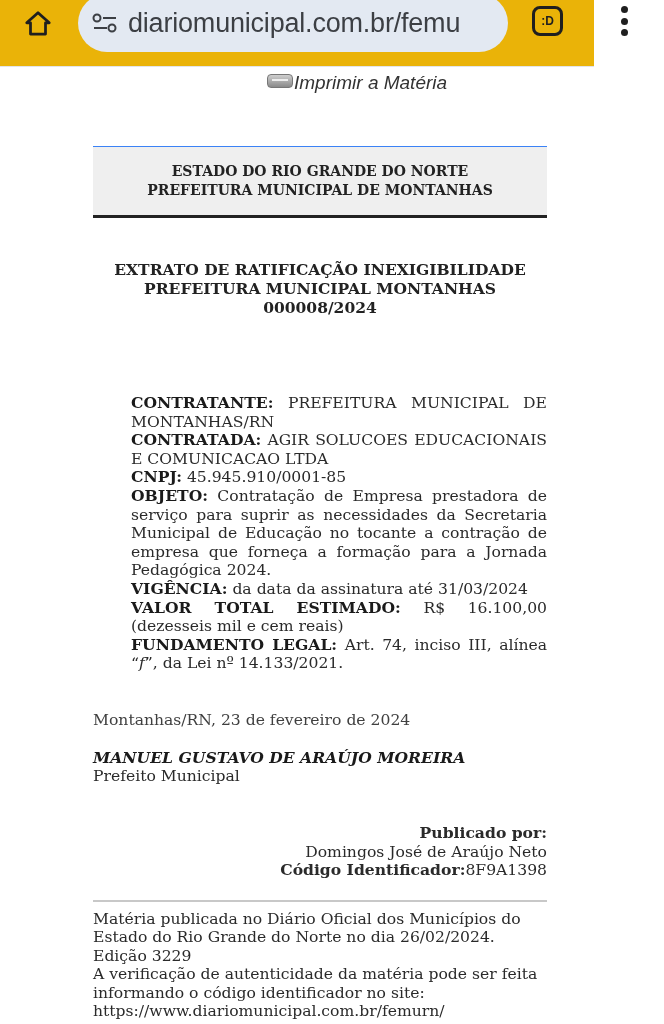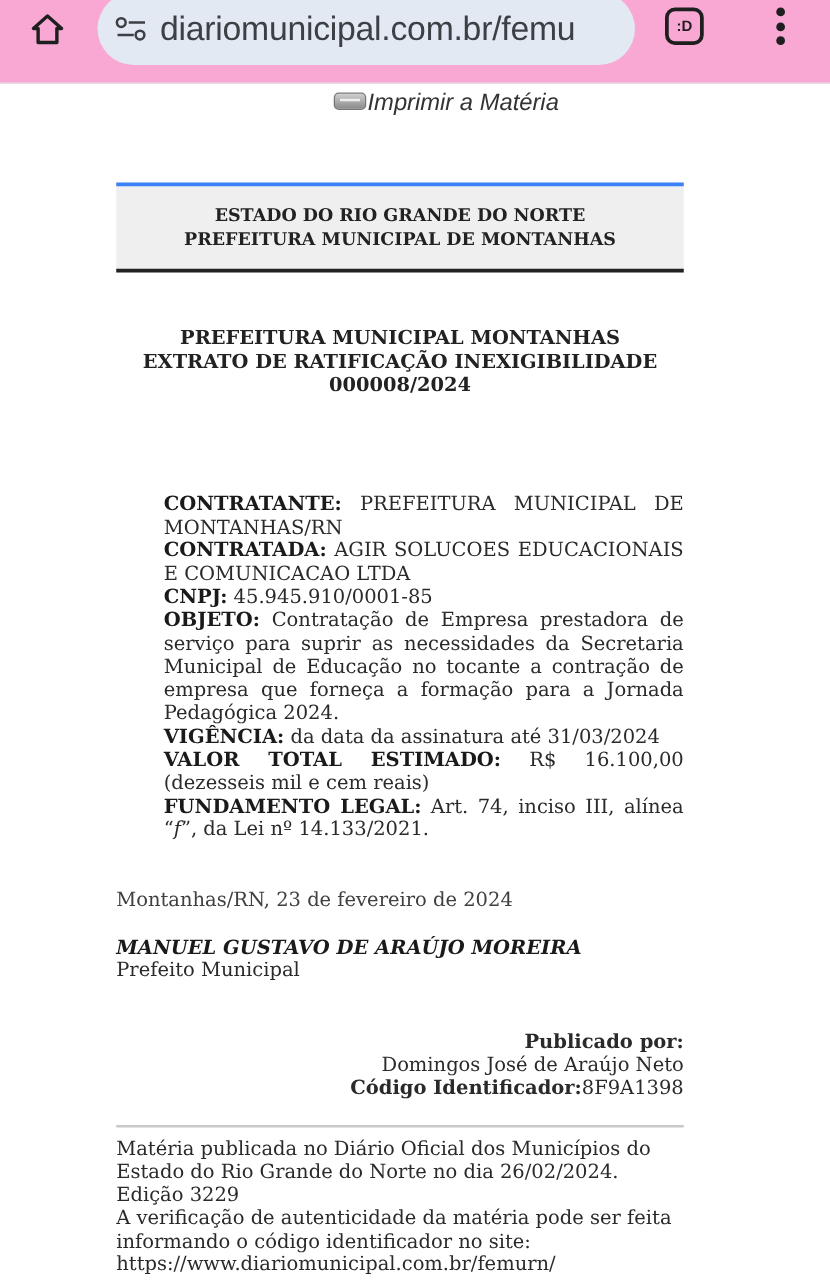--- a/index.html
+++ b/index.html
@@ -1,36 +1,36 @@
 <!DOCTYPE html>
 <html><head>
 <meta charset="utf-8">
 <style>
   * { box-sizing: border-box; margin: 0; padding: 0; }
   html, body { width: 664px; height: 1024px; overflow: hidden; background: #ffffff; }
   body { position: relative; font-family: "DejaVu Serif", serif; color: #222; }
 
   
-  .topbar { position: absolute; left: 0; top: 0; width: 664px; height: 67px; background: #f9a8d4; border-bottom: 1px solid #e2e5ea; }
+  .topbar { position: absolute; left: 0; top: 0; width: 594px; height: 67px; background: #eab308; border-bottom: 1px solid #e2e5ea; }
   .home-btn { position: absolute; left: 18px; top: 4px; width: 40px; height: 40px; display: flex; align-items: center; justify-content: center; }
   .urlbar { position: absolute; left: 78px; top: -6px; width: 430px; height: 58px; background: #e3e9f2; border-radius: 29px; display: flex; align-items: center; padding-left: 14px; }
   .tune-icon { width: 26px; height: 20px; margin-right: 10px; }
   .url-text { font-family: "Liberation Sans", sans-serif; font-size: 27px; color: #3c3f44; white-space: nowrap; overflow: hidden; letter-spacing: -0.2px; }
   .tab-btn { position: absolute; left: 532px; top: 6px; width: 31px; height: 30px; border: 3px solid #1f1f1f; border-radius: 8px; display: flex; align-items: center; justify-content: center; font-family: "Liberation Sans", sans-serif; font-size: 12px; font-weight: bold; color: #1f1f1f; }
   .menu-btn { position: absolute; left: 612px; top: 6px; width: 24px; height: 30px; display: flex; flex-direction: column; align-items: center; justify-content: space-between; }
   .menu-btn span { width: 7px; height: 7px; border-radius: 50%; background: #1f1f1f; display: block; }
 
   
   .print-link { position: absolute; left: 239px; top: 68px; display: flex; align-items: center; font-family: "Liberation Sans", sans-serif; font-style: italic; font-size: 19px; color: #333; padding-left: 28px; }
   .printer-icon { width: 26px; height: 14px; margin-top: 0px; border-radius: 4px; background: linear-gradient(#cfcfcf, #8a8a8a); border: 1px solid #777; position: relative; }
   .printer-icon::after { content: ""; position: absolute; left: 4px; right: 4px; top: 4px; height: 2px; background: #eee; }
   .print-label { margin-top: 4px; margin-left: 1px; }
 
   
-  .header-box { position: absolute; left: 93px; top: 146px; width: 454px; height: 72px; background: #efefef; border-top: 3px solid #3b82f6; border-bottom: 3px solid #222; text-align: center; padding-top: 15px; font-weight: bold; font-size: 14px; line-height: 19px; color: #222; }
+  .header-box { position: absolute; left: 93px; top: 146px; width: 454px; height: 72px; background: #efefef; border-top: 1px solid #3b82f6; border-bottom: 3px solid #222; text-align: center; padding-top: 15px; font-weight: bold; font-size: 14px; line-height: 19px; color: #222; }
 
   .doc-title { position: absolute; left: 93px; top: 260px; width: 454px; text-align: center; font-weight: bold; font-size: 15.5px; line-height: 19px; color: #222; }
 
   .body-text { position: absolute; left: 93px; top: 394px; width: 454px; font-size: 15.6px; line-height: 18.6px; text-align: justify; color: #2a2a2a; }
   .body-text b { color: #1a1a1a; }
   .para { display: block; margin-left: 38px; }
 
   .place-date { position: absolute; left: 93px; top: 711px; font-size: 15.6px; color: #404040; }
   .signer-name { position: absolute; left: 93px; top: 748px; font-size: 15.6px; font-weight: bold; font-style: italic; color: #1a1a1a; }
   .signer-role { position: absolute; left: 93px; top: 767px; font-size: 15.6px; color: #2a2a2a; }
@@ -73,22 +73,22 @@
   <span class="printer-icon"></span>
   <span class="print-label">Imprimir a Matéria</span>
 </div>
 
 <div class="header-box">
   <div>ESTADO DO RIO GRANDE DO NORTE</div>
   <div>PREFEITURA MUNICIPAL DE MONTANHAS</div>
 </div>
 
 <div class="doc-title">
+  <div>EXTRATO DE RATIFICAÇÃO INEXIGIBILIDADE</div>
   <div>PREFEITURA MUNICIPAL MONTANHAS</div>
-  <div>EXTRATO DE RATIFICAÇÃO INEXIGIBILIDADE</div>
   <div>000008/2024</div>
 </div>
 
 <div class="body-text">
   <span class="para"><b>CONTRATANTE:</b> <span>PREFEITURA MUNICIPAL DE MONTANHAS/RN</span></span>
   <span class="para"><b>CONTRATADA:</b> <span>AGIR SOLUCOES EDUCACIONAIS E COMUNICACAO LTDA</span></span>
   <span class="para"><b>CNPJ:</b> <span>45.945.910/0001-85</span></span>
   <span class="para"><b>OBJETO:</b> <span>Contratação de Empresa prestadora de serviço para suprir as necessidades da Secretaria Municipal de Educação no tocante a contração de empresa que forneça a formação para a Jornada Pedagógica 2024.</span></span>
   <span class="para"><b>VIGÊNCIA:</b> <span>da data da assinatura até 31/03/2024</span></span>
   <span class="para"><b>VALOR TOTAL ESTIMADO:</b> <span>R$ 16.100,00 (dezesseis mil e cem reais)</span></span>

